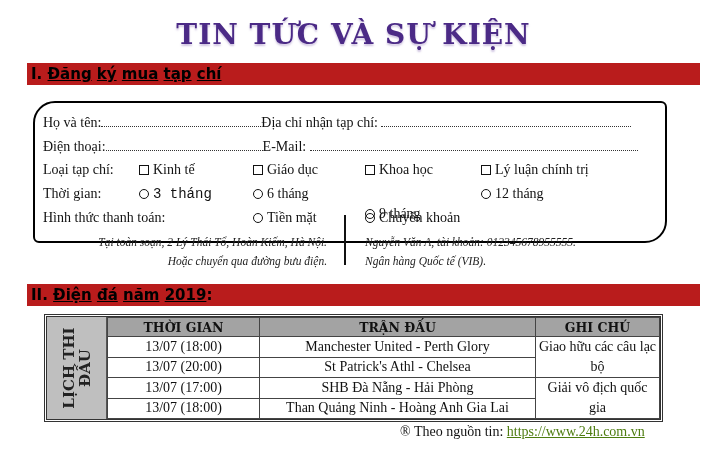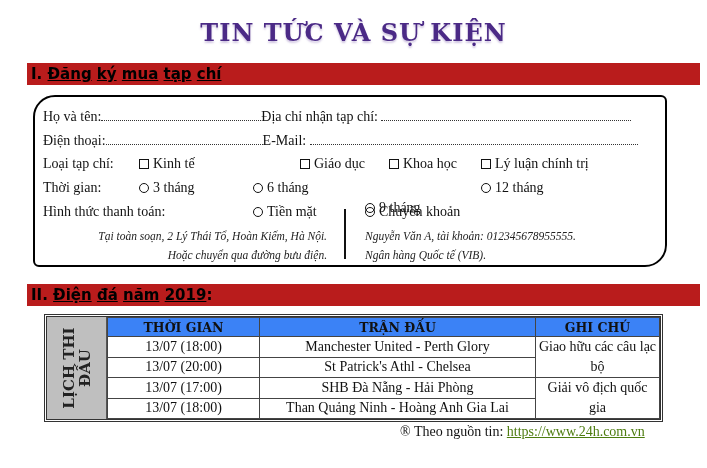--- a/index.html
+++ b/index.html
@@ -1,36 +1,36 @@
 <!DOCTYPE html>
 <html><head>
 <meta charset="utf-8">
 <style>
   * { box-sizing: border-box; margin: 0; padding: 0; }
   html, body { width: 707px; height: 468px; background: #ffffff; overflow: hidden; }
   body { position: relative; font-family: "Liberation Serif", serif; color: #111; }
 
   .title {
     position: absolute; left: 0; top: 18px; width: 707px; text-align: center;
-    font-family: "DejaVu Serif", serif; font-weight: bold; font-size: 24px;
+    font-family: "DejaVu Serif", serif; font-weight: bold; font-size: 28px;
     color: #4b2a86; letter-spacing: 1px;
     text-shadow: 0 2px 2px rgba(120,90,170,0.35);
   }
 
   .section-bar {
     position: absolute; left: 27px; width: 673px; height: 22px; background: #b91c1c;
     font-family: "DejaVu Sans", sans-serif; font-weight: bold; font-size: 15px;
     line-height: 22px; padding-left: 4px; color: #000;
   }
   .section-bar u { text-decoration: underline; }
   #sec1 { top: 63px; }
   #sec2 { top: 284px; }
 
   .form-box {
-    position: absolute; left: 33px; top: 95px; width: 634px; height: 172px;
+    position: absolute; left: 33px; top: 101px; width: 634px; height: 142px;
     border: 2.5px solid #000; border-radius: 22px 6px 22px 6px;
   }
   .row { position: absolute; font-size: 14px; white-space: nowrap; }
   .dots { display: inline-block; border-bottom: 1.5px dotted #333; height: 1px; vertical-align: baseline; }
   .opt { position: absolute; font-size: 14px; white-space: nowrap; }
   .cb { display: inline-block; width: 10px; height: 10px; border: 1.6px solid #111; margin-right: 4px; vertical-align: -1px; }
   .rb { display: inline-block; width: 10px; height: 10px; border: 1.8px solid #111; border-radius: 50%; margin-right: 4px; vertical-align: -1px; }
   .note { position: absolute; font-style: italic; font-size: 11.5px; white-space: nowrap; color: #222; }
   .vline { position: absolute; left: 309px; top: 112px; width: 1.5px; height: 50px; background: #111; }
 
@@ -42,21 +42,21 @@
     position: absolute; left: 0; top: 0; width: 60px; height: 102px; background: #bfbfbf;
     border-right: 1px solid #555;
   }
   .side-text {
     position: absolute; left: 50%; top: 50%; transform: translate(-50%,-50%) rotate(-90deg);
     font-family: "DejaVu Serif", serif; font-weight: bold; font-size: 15px; line-height: 16px;
     text-align: center; white-space: nowrap; color: #222;
   }
   table { position: absolute; left: 60px; top: 0; width: 553px; border-collapse: collapse; }
   td, th { border: 1px solid #444; font-size: 14px; text-align: center; height: 20.5px; padding: 0 2px; }
-  th { background: #3b82f6; font-family: "DejaVu Serif", serif; font-weight: bold; font-size: 12.5px; height: 19px; }
+  th { background: #a3a3a3; font-family: "DejaVu Serif", serif; font-weight: bold; font-size: 12.5px; height: 19px; }
   td.note-cell { line-height: 20px; }
 
   .source { position: absolute; left: 400px; top: 424px; font-size: 14px; white-space: nowrap; }
   .source a { color: #4d7c0f; text-decoration: underline; }
 </style>
 </head>
 <body>
 
 <div class="title">TIN TỨC VÀ SỰ KIỆN</div>
 
@@ -67,26 +67,26 @@
 <div class="form-box">
   <div class="row" style="left:8px; top:12px;">
     <span>Họ và tên:</span><span class="dots" style="width:160px"></span><span>Địa chỉ nhận tạp chí:</span> <span class="dots" style="width:250px"></span>
   </div>
   <div class="row" style="left:8px; top:36px;">
     <span>Điện thoại:</span><span class="dots" style="width:157px"></span><span>E-Mail:</span> <span class="dots" style="width:328px"></span>
   </div>
 
   <div class="row" style="left:8px; top:59px;">Loại tạp chí:</div>
   <div class="opt" style="left:104px; top:59px;"><span class="cb"></span><span>Kinh tế</span></div>
-  <div class="opt" style="left:218px; top:59px;margin-left:47px;"><span class="cb"></span><span>Giáo dục</span></div>
-  <div class="opt" style="left:330px; top:59px;margin-left:24px;"><span class="cb"></span><span>Khoa học</span></div>
+  <div class="opt" style="left:218px; top:59px;"><span class="cb"></span><span>Giáo dục</span></div>
+  <div class="opt" style="left:330px; top:59px;"><span class="cb"></span><span>Khoa học</span></div>
   <div class="opt" style="left:446px; top:59px;"><span class="cb"></span><span>Lý luận chính trị</span></div>
 
   <div class="row" style="left:8px; top:83px;">Thời gian:</div>
-  <div class="opt" style="left:104px; top:83px;"><span class="rb"></span><span>3 tháng</span></div>
+  <div class="opt" style="left:104px; top:83px;font-family:Liberation Mono, monospace;"><span class="rb"></span><span>3 tháng</span></div>
   <div class="opt" style="left:218px; top:83px;"><span class="rb"></span><span>6 tháng</span></div>
   <div class="opt" style="left:330px; top:83px;margin-top:20px;"><span class="rb"></span><span>9 tháng</span></div>
   <div class="opt" style="left:446px; top:83px;"><span class="rb"></span><span>12 tháng</span></div>
 
   <div class="row" style="left:8px; top:107px;">Hình thức thanh toán:</div>
   <div class="opt" style="left:218px; top:107px;"><span class="rb"></span><span>Tiền mặt</span></div>
   <div class="opt" style="left:330px; top:107px;"><span class="rb"></span><span>Chuyển khoản</span></div>
 
   <div class="vline"></div>
 

